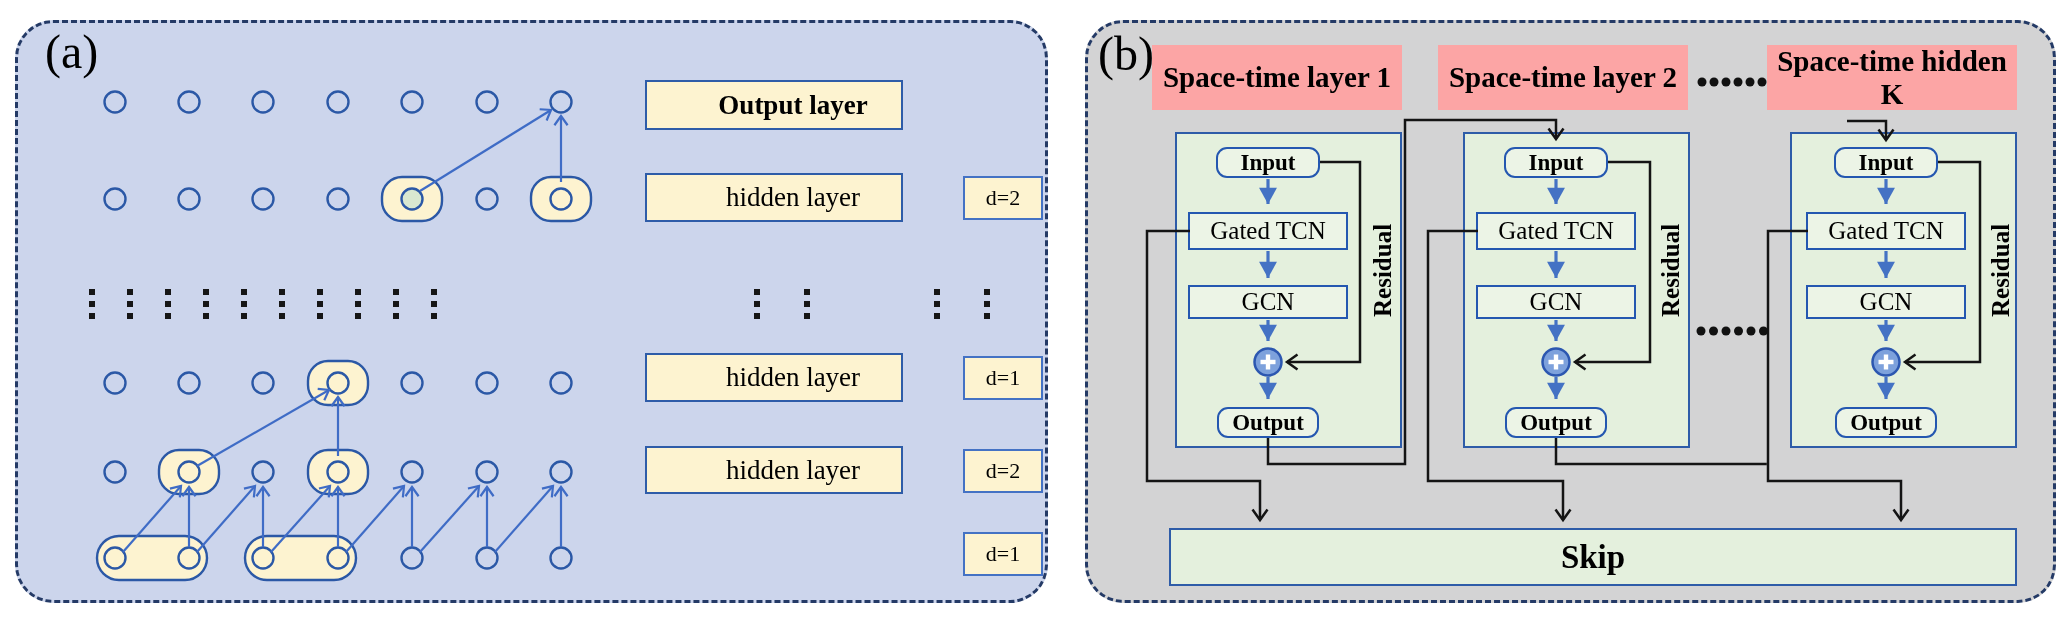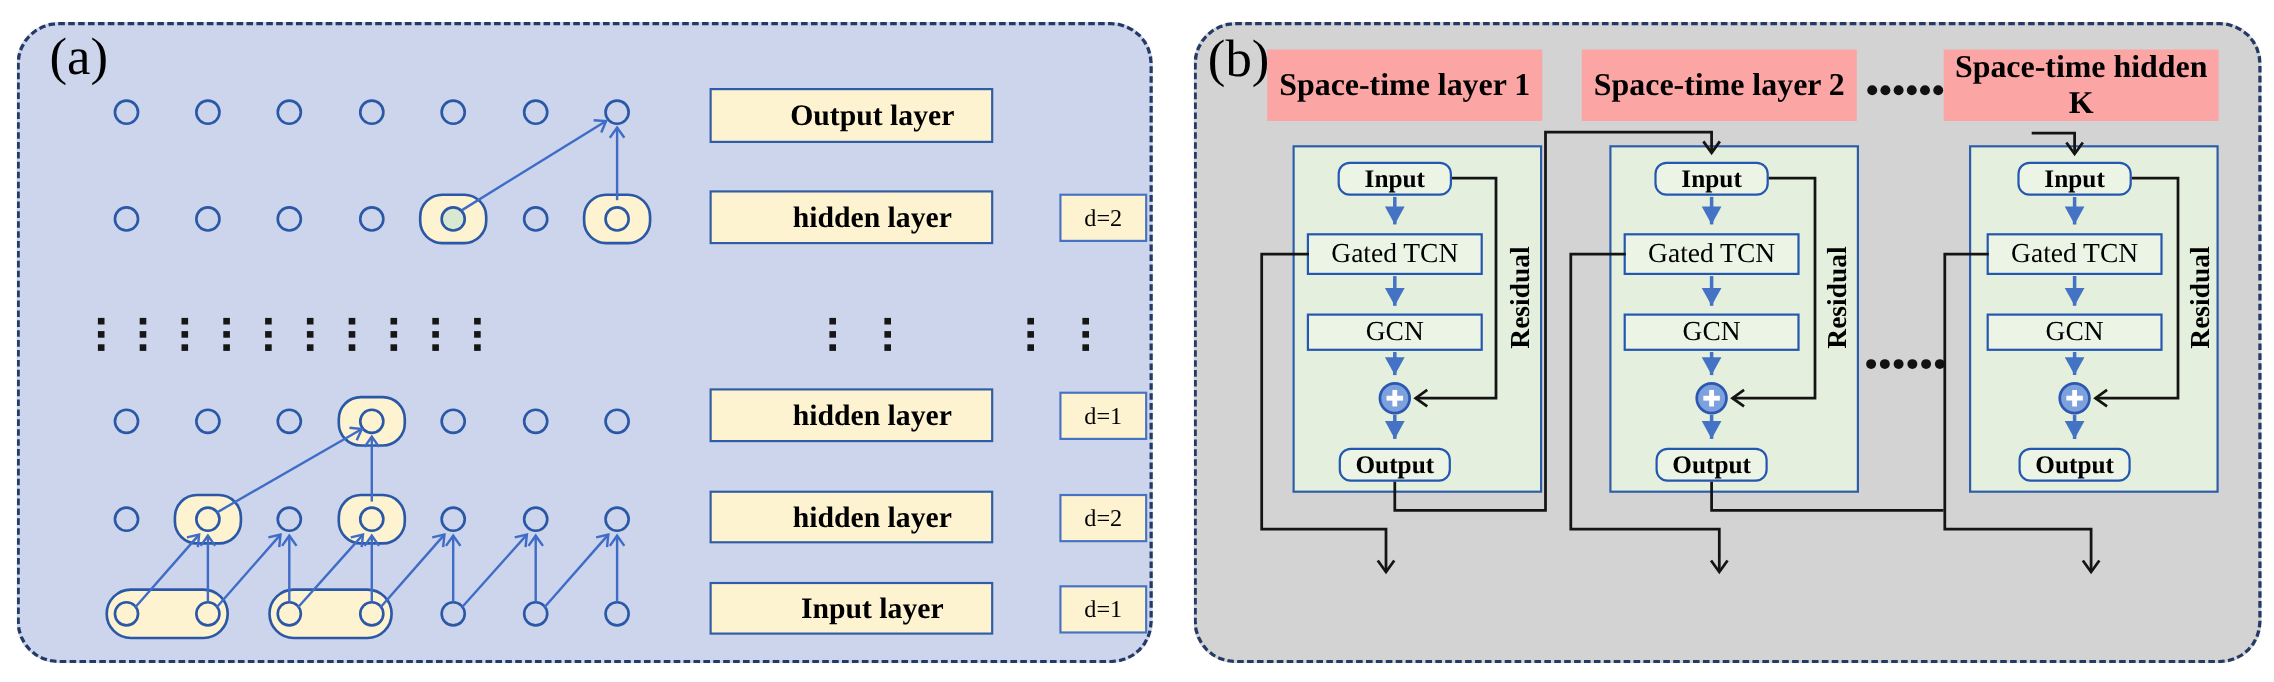--- a/index.html
+++ b/index.html
@@ -5,21 +5,21 @@
   html,body{margin:0;padding:0;background:#fff;}
   #canvas{position:relative;width:2067px;height:620px;font-family:"Liberation Serif",serif;color:#000;overflow:hidden;}
   .abs{position:absolute;box-sizing:border-box;}
   .panel{border:3px dashed #243a66;border-radius:38px;}
   #panel-a{left:15px;top:20px;width:1033px;height:583px;background:#ccd5ec;}
   #panel-b{left:1085px;top:20px;width:971px;height:583px;background:#d3d3d4;}
   .tag{font-size:48px;line-height:1;}
   .cbox{display:flex;align-items:center;justify-content:center;text-align:center;}
   .cream{background:#fdf3d0;border:2.5px solid #2e5ca8;padding-left:38px;}
   .dbox{background:#fdf3d0;border:2px solid #4472c4;font-size:22px;margin-left:48px;}
-  .laylab{font-size:27px;font-weight:bold;}
+  .laylab{font-size:27px;}
   .bold{font-weight:bold;}
   .header{background:#fca5a5;font-size:29px;font-weight:bold;}
   .block{background:#e4f0dd;border:2.5px solid #2e5ca8;}
   .ibox{background:#ecf4e6;border:2.4px solid #2457b0;}
   .t24b{font-size:23px;font-weight:bold;border-radius:11px;}
   .t25{font-size:25px;}
   .residual{writing-mode:vertical-rl;transform:rotate(180deg);font-size:25px;font-weight:bold;display:flex;align-items:center;justify-content:center;}
   .skipbar{background:#e4f0dd;border:2.5px solid #2e5ca8;font-size:33px;font-weight:bold;}
   svg{position:absolute;left:0;top:0;pointer-events:none;}
 </style>
@@ -31,21 +31,20 @@
   <div id="panel-a" class="abs panel"></div>
   <div class="abs tag" style="left:45px;top:28px;">(a)</div>
 
   <div class="abs cbox cream laylab bold" style="left:645px;top:80px;width:258px;height:50px;">Output layer</div>
   <div class="abs cbox cream laylab" style="left:645px;top:173px;width:258px;height:49px;">hidden layer</div>
   <div class="abs cbox dbox" style="left:915px;top:176px;width:80px;height:44px;">d=2</div>
   <div class="abs cbox cream laylab" style="left:645px;top:353px;width:258px;height:49px;">hidden layer</div>
   <div class="abs cbox dbox" style="left:915px;top:356px;width:80px;height:44px;">d=1</div>
   <div class="abs cbox cream laylab" style="left:645px;top:446px;width:258px;height:48px;">hidden layer</div>
   <div class="abs cbox dbox" style="left:915px;top:449px;width:80px;height:44px;">d=2</div>
-  <div class="abs cbox cream laylab" style="left:645px;top:529px;width:258px;height:48px;">Input layer</div>
   <div class="abs cbox dbox" style="left:915px;top:532px;width:80px;height:44px;">d=1</div>
 
   <div id="panel-b" class="abs panel"></div>
   <div class="abs tag" style="left:1098px;top:30px;">(b)</div>
 
   <div class="abs cbox header" style="left:1152px;top:45px;width:250px;height:65px;">Space-time layer 1</div>
   <div class="abs cbox header" style="left:1438px;top:45px;width:250px;height:65px;">Space-time layer 2</div>
   <div class="abs cbox header" style="left:1767px;top:45px;width:250px;height:65px;">Space-time hidden K</div>
 
   <div class="abs block" style="left:1175px;top:132px;width:227px;height:316px;"></div>
@@ -62,20 +61,21 @@
   <div class="abs cbox ibox t24b" style="left:1505px;top:407px;width:102px;height:31px;">Output</div>
   <div class="abs residual" style="left:1654px;top:178px;width:34px;height:184px;">Residual</div>
 
   <div class="abs block" style="left:1790px;top:132px;width:227px;height:316px;"></div>
   <div class="abs cbox ibox t24b" style="left:1834px;top:147px;width:104px;height:31px;">Input</div>
   <div class="abs cbox ibox t25" style="left:1806px;top:212px;width:160px;height:38px;">Gated TCN</div>
   <div class="abs cbox ibox t25" style="left:1806px;top:285px;width:160px;height:34px;">GCN</div>
   <div class="abs cbox ibox t24b" style="left:1835px;top:407px;width:102px;height:31px;">Output</div>
   <div class="abs residual" style="left:1984px;top:178px;width:34px;height:184px;">Residual</div>
 
+  <div class="abs cbox skipbar" style="left:1169px;top:528px;width:848px;height:58px;">Skip</div>
 
   <svg width="2067" height="620" viewBox="0 0 2067 620">
     <defs>
       <marker id="chevB" markerWidth="12" markerHeight="12" refX="0" refY="0" orient="auto" viewBox="-6 -6 12 12" markerUnits="strokeWidth">
         <path d="M-4.2 -3 L0 0 L-4.2 3" fill="none" stroke="#3f6cc6" stroke-width="1"></path>
       </marker>
       <marker id="chevK" markerWidth="12" markerHeight="12" refX="0" refY="0" orient="auto" viewBox="-6 -6 12 12" markerUnits="strokeWidth">
         <path d="M-4.2 -3 L0 0 L-4.2 3" fill="none" stroke="#141414" stroke-width="1"></path>
       </marker>
       <marker id="triB" markerWidth="8" markerHeight="8" refX="0.4" refY="0" orient="auto" viewBox="-4.5 -3 6 6" markerUnits="strokeWidth">

